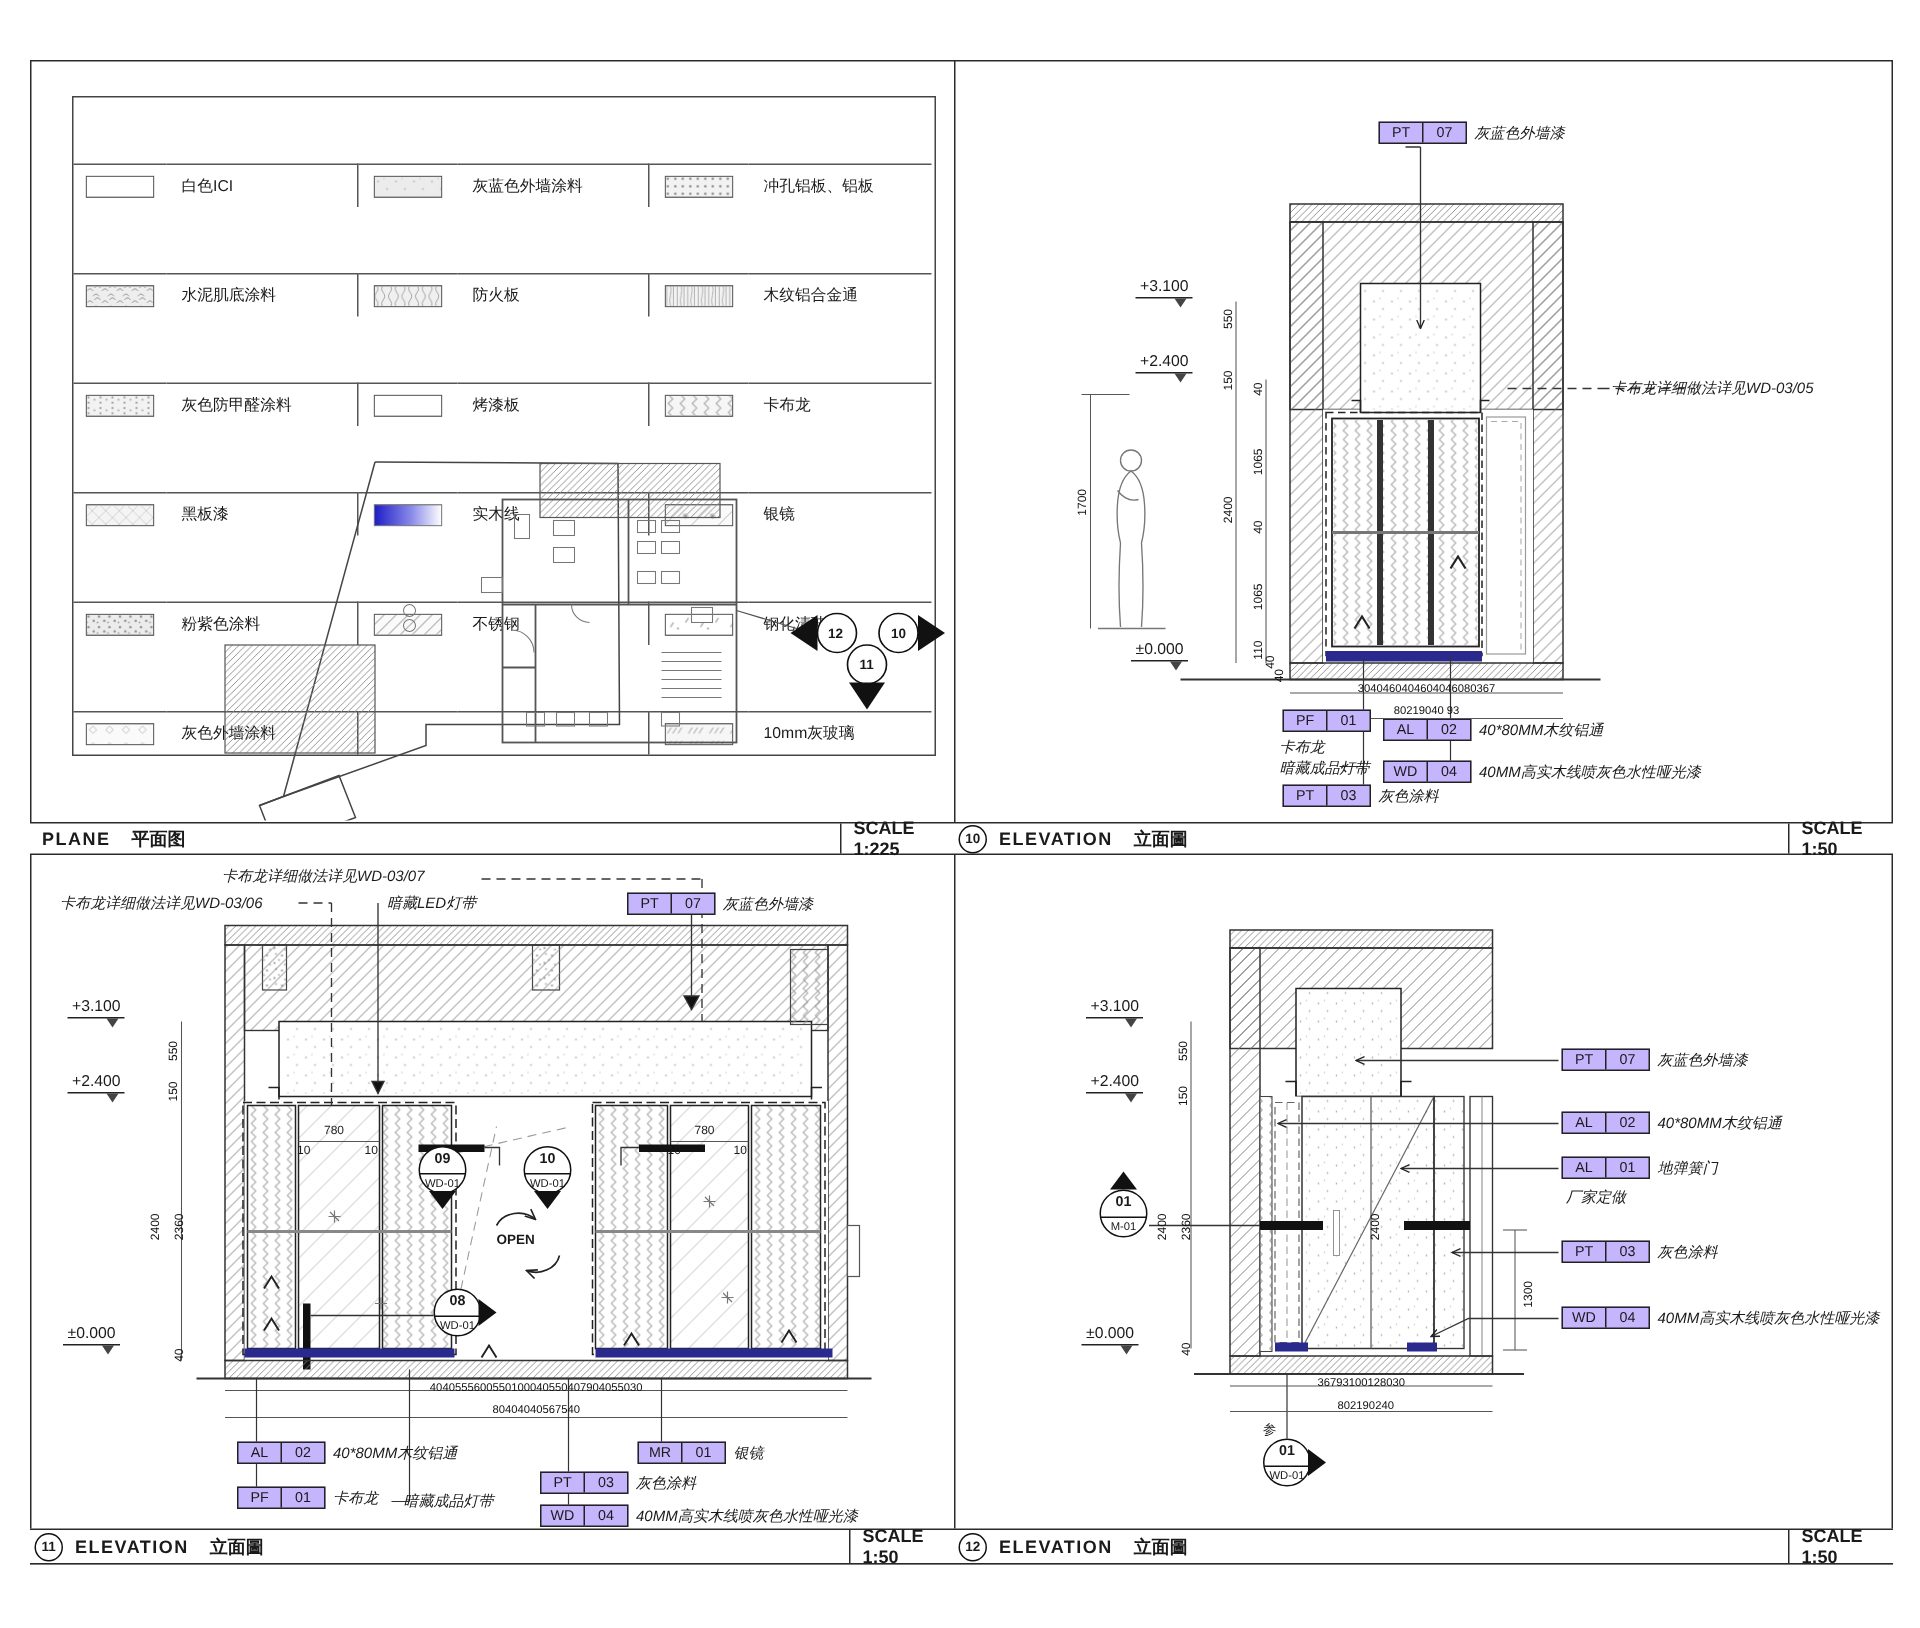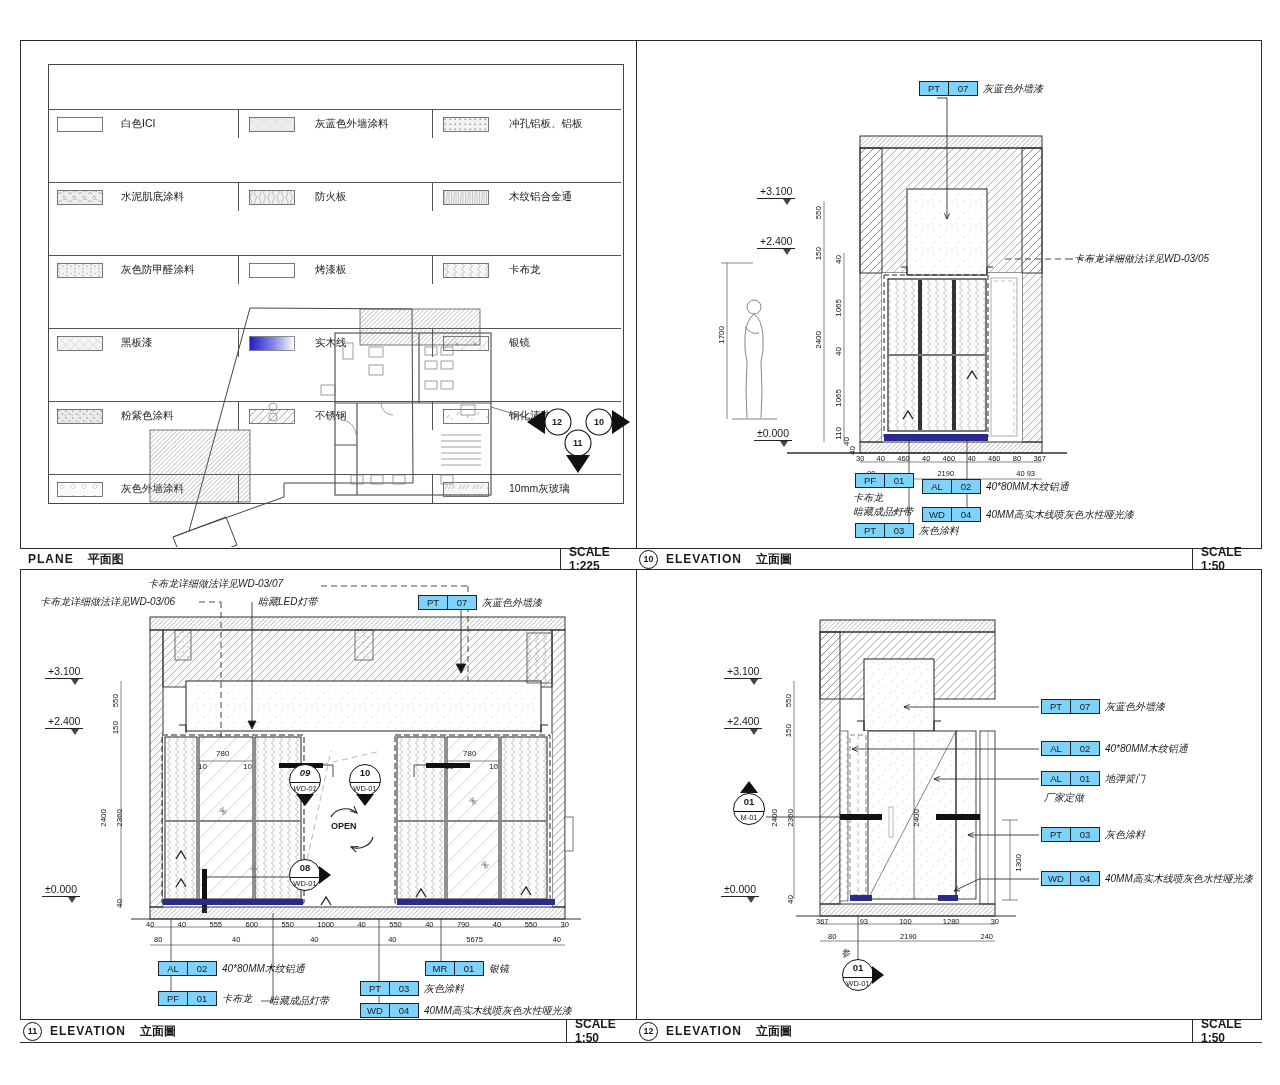--- a/index.html
+++ b/index.html
@@ -18,31 +18,31 @@
   .legend{position:absolute;border:1.2px solid #444;background:#fff;}
   .lg-title{height:38px;border-bottom:1px solid #444;display:flex;align-items:center;justify-content:center;font-size:14px;font-weight:bold;letter-spacing:2px;}
   .lg-grid{display:grid;grid-template-columns:62px 128px 66px 128px 66px 122px;}
   .lg-sw,.lg-lb{border-top:1px solid #555;height:28px;display:flex;align-items:center;margin-top:44px;}
   .lg-sw{justify-content:center;}
   .lg-lb{padding-left:10px;font-size:10.5px;border-left:1px solid #555;}
   .lg-sw + .lg-lb{border-left:none;}
   .lg-grid .lg-lb:nth-child(6n+2),.lg-grid .lg-lb:nth-child(6n+4){border-right:1px solid #555;}
   
   .callout{position:absolute;display:flex;align-items:center;white-space:nowrap;font-size:9.5px;}
-  .callout .cbox{display:inline-flex;border:1px solid #222;background:#7dd3fc;}
+  .callout .cbox{display:inline-flex;border:1px solid #222;background:#c4b5fd;}
   .callout .cc{display:inline-block;min-width:22px;text-align:center;padding:1px 3px;font-size:9.5px;border-right:1px solid #222;}
   .callout .cc:last-child{border-right:none;}
   .callout .clab{margin-left:5px;font-size:10px;font-style:italic;}
   
   .level{position:absolute;font-size:10.5px;white-space:nowrap;}
   .level .ltxt{display:inline-block;border-bottom:1.2px solid #222;padding:0 3px 1px 3px;}
   .level .tri{display:block;width:0;height:0;border-left:4px solid transparent;border-right:4px solid transparent;border-top:6px solid transparent;border-top-color:#fff;border-top:6px solid #fff;margin-left:26px;
     border-left:4px solid transparent;border-right:4px solid transparent;border-top:6px solid #444;}
   
-  .dimrow{position:absolute;display:flex;justify-content:space-between;font-size:7.5px;color:#111;white-space:nowrap;}
+  .dimrow{position:absolute;display:flex;justify-content:center;font-size:7.5px;color:#111;white-space:nowrap;}
   .dimrow span{flex:none;}
   .vdim{position:absolute;writing-mode:vertical-rl;transform:rotate(180deg);font-size:8px;color:#111;letter-spacing:0;}
   .dimtxt{position:absolute;font-size:8px;white-space:nowrap;}
   .note{position:absolute;font-size:10px;white-space:nowrap;font-style:italic;}
   
   .cmark{position:absolute;width:32px;text-align:center;font-size:9px;}
   .cmark .circ{width:32px;height:32px;border:1.1px solid #111;border-radius:50%;background:#fff;box-sizing:border-box;position:relative;}
   .cmark .circ .t{position:absolute;top:2px;left:0;right:0;font-size:9.5px;font-weight:bold;}
   .cmark .circ .b{position:absolute;bottom:2px;left:0;right:0;font-size:7.5px;border-top:1px solid #111;padding-top:1px;}
   .tri-d{position:absolute;width:0;height:0;border-left:9px solid transparent;border-right:9px solid transparent;border-top:12px solid #111;}
@@ -557,21 +557,21 @@
   <div class="vdim" style="left:94px;top:240px;">2360</div>
   <div class="vdim" style="left:94px;top:330px;">40</div>
 
   <div class="dimtxt" style="left:195px;top:180px;">780</div>
   <div class="dimtxt" style="left:177px;top:193px;">10</div>
   <div class="dimtxt" style="left:222px;top:193px;">10</div>
   <div class="dimtxt" style="left:442px;top:180px;">780</div>
   <div class="dimtxt" style="left:424px;top:193px;">10</div>
   <div class="dimtxt" style="left:468px;top:193px;">10</div>
 
-  <div class="cmark" style="left:268px;top:195px;font-style:italic;">
+  <div class="cmark" style="left:258px;top:195px;">
     <div class="circ">
         <div class="t">09</div>
         <div class="b">WD-01</div>
       </div>
     <span class="tri-d" style="left:7px;top:30px;"></span>
   </div>
   <div class="cmark" style="left:328px;top:195px;">
     <div class="circ">
         <div class="t">10</div>
         <div class="b">WD-01</div>

